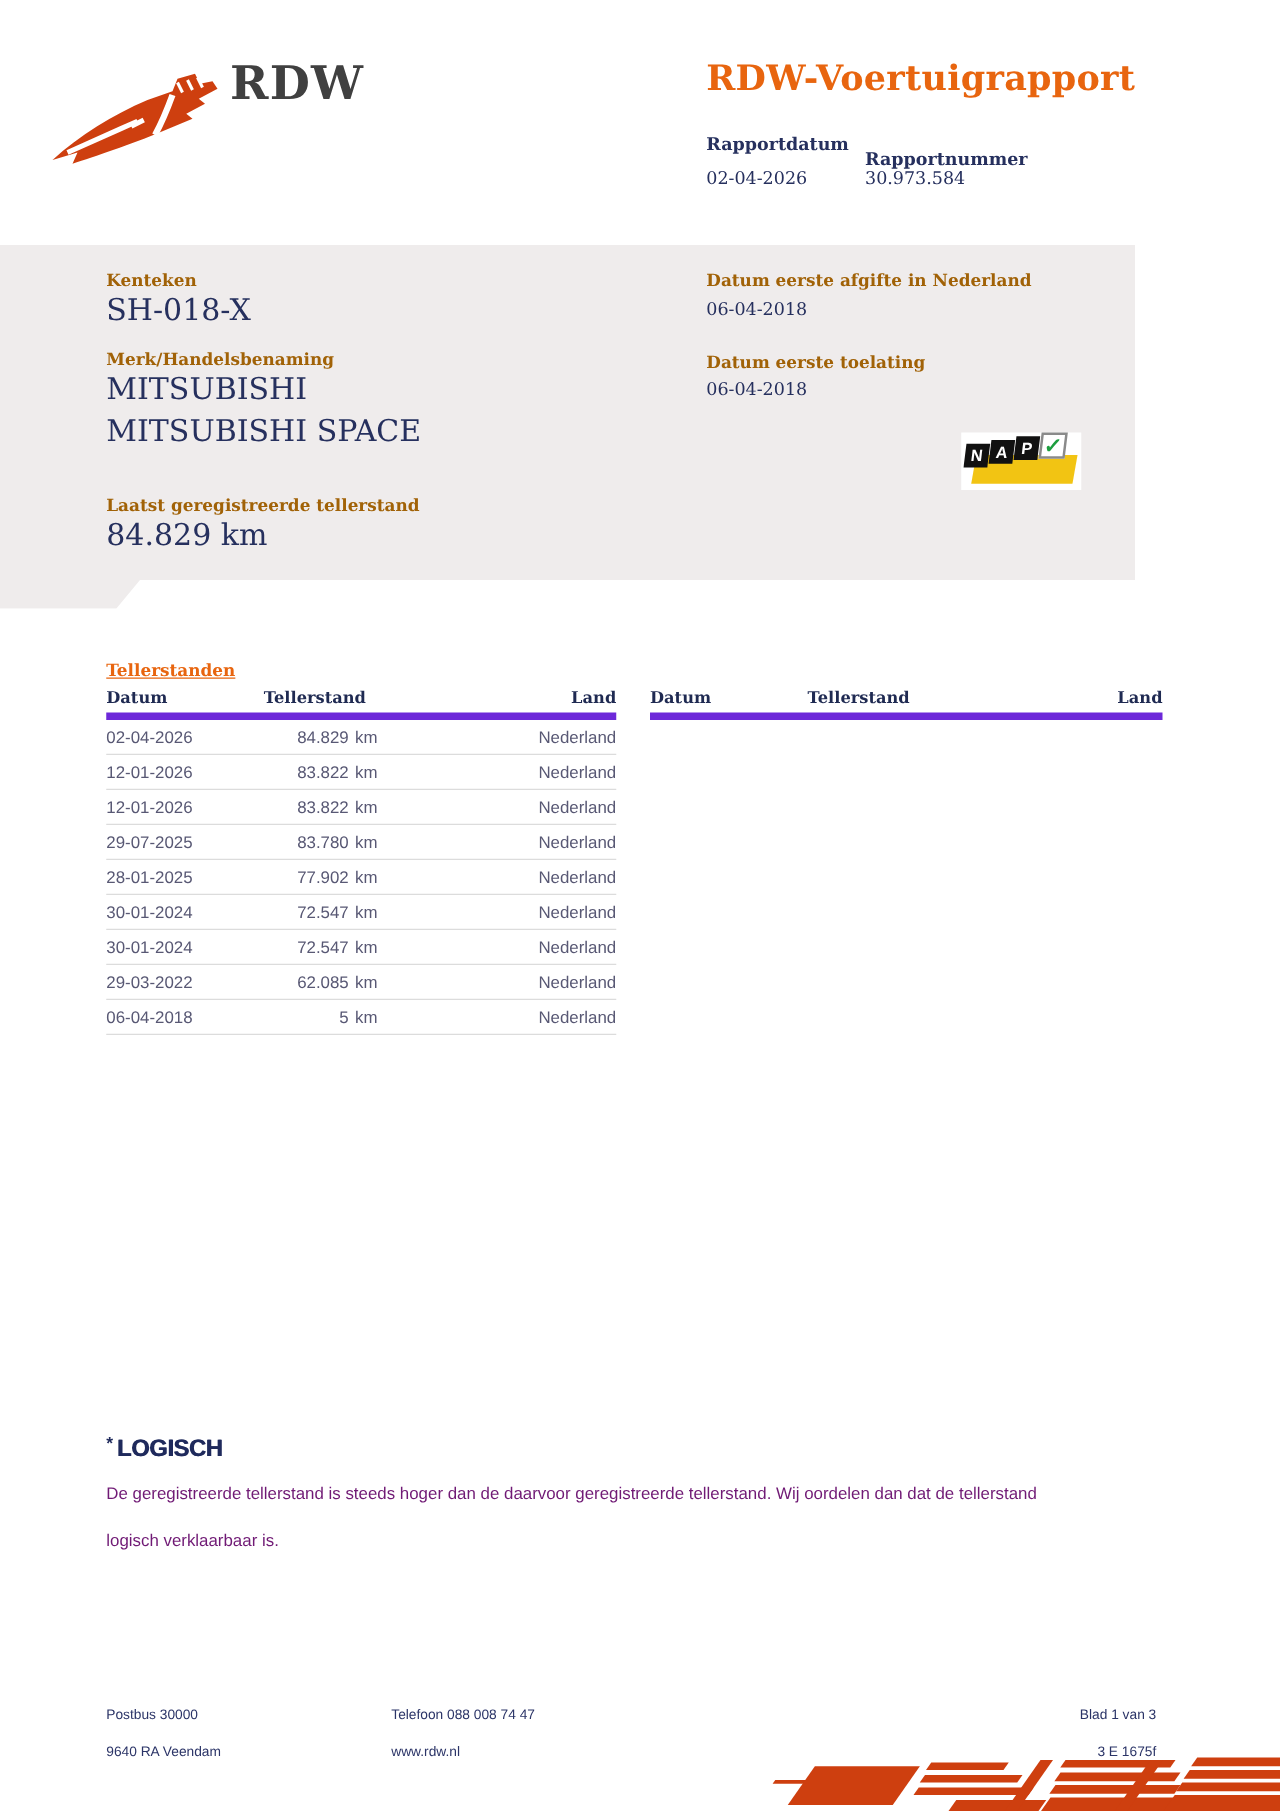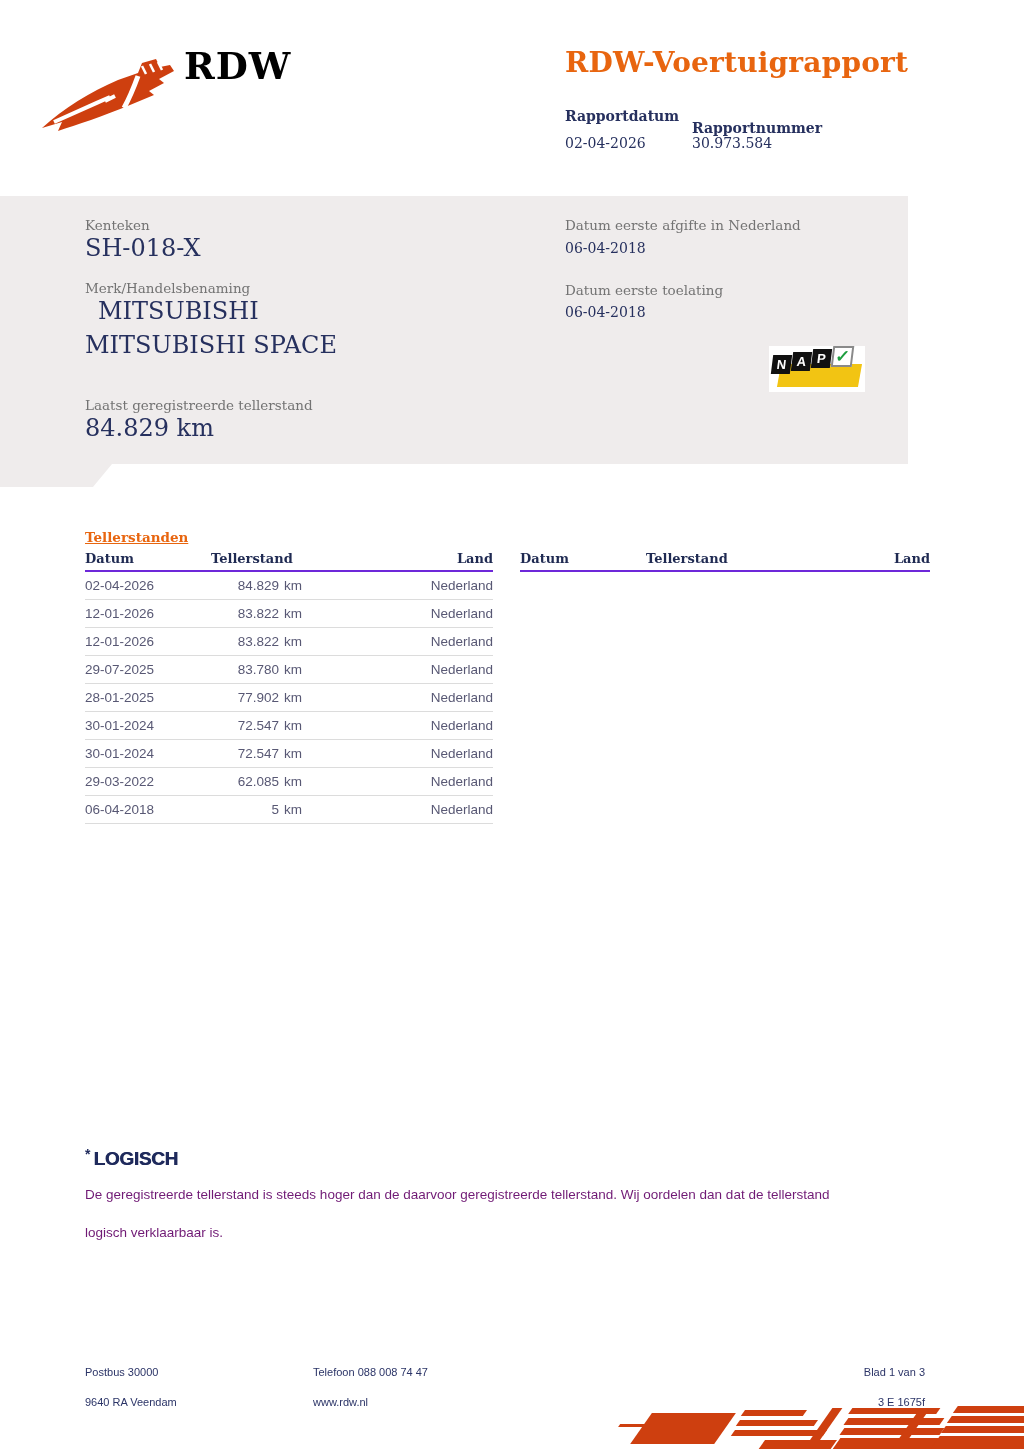--- a/index.html
+++ b/index.html
@@ -10,21 +10,21 @@
     font-family:"Liberation Sans", sans-serif;
     color:#26305E;
   }
   .abs { position:absolute; }
 
   
   .logo-swoosh { left:38px; top:50px; width:142px; height:84px; }
   .logo-text {
     left:184px; top:44px;
     font-family:"DejaVu Serif", serif; font-weight:bold;
-    font-size:37px; color:#000000; letter-spacing:1px;
+    font-size:37px; color:#404040; letter-spacing:1px;
   }
   .doc-title {
     left:565px; top:46px;
     font-family:"DejaVu Serif", serif; font-weight:bold;
     font-size:28px; color:#E8650F; letter-spacing:0.2px;
   }
   .meta-label {
     font-family:"DejaVu Serif", serif; font-weight:bold;
     font-size:14px; color:#26305E;
   }
@@ -33,22 +33,22 @@
     font-size:14px; color:#26305E;
   }
 
   
   .panel { left:0; top:196px; width:908px; height:268px; background:#EFECEC; }
   .panel-tail {
     left:0; top:464px; width:112px; height:23px; background:#EFECEC;
     clip-path:polygon(0 0, 100% 0, 83% 100%, 0 100%);
   }
   .field-label {
-    font-family:"DejaVu Serif", serif; font-weight:normal;
-    font-size:13.5px; color:#737373;
+    font-family:"DejaVu Serif", serif; font-weight:bold;
+    font-size:13.5px; color:#a16207;
   }
   .value-lg {
     font-family:"DejaVu Serif", serif;
     font-size:24px; color:#26305E;
   }
   .value-sm {
     font-family:"DejaVu Serif", serif;
     font-size:14px; color:#26305E;
   }
   .oordeel {
@@ -78,21 +78,21 @@
   }
 
   
   .section-title {
     font-family:"DejaVu Serif", serif; font-weight:bold;
     font-size:13.5px; color:#E8650F;text-decoration:underline;
   }
   .tbl { width:408px; }
   .tbl-head {
     display:flex; align-items:flex-end;
-    border-bottom:2px solid #6d28d9; padding-bottom:4px;
+    border-bottom:6px solid #6d28d9; padding-bottom:4px;
     font-family:"DejaVu Serif", serif; font-weight:bold;
     font-size:13px; color:#1F2A52;
   }
   .tbl-row {
     display:flex; align-items:center; height:28px;
     border-bottom:1px solid #DCDCDC;
     font-size:13.5px; color:#585874;
   }
   .c-datum  { flex:0 0 126px; }
   .c-teller { flex:1 1 auto; text-align:left; }
@@ -141,21 +141,21 @@
   <div class="abs doc-title">RDW-Voertuigrapport</div>
   <div class="abs meta-label" style="left:565px; top:108px;">Rapportdatum</div>
   <div class="abs meta-label" style="left:692px; top:120px;">Rapportnummer</div>
   <div class="abs meta-value" style="left:565px; top:135px;">02-04-2026</div>
   <div class="abs meta-value" style="left:692px; top:135px;">30.973.584</div>
 
   <div class="abs panel">
     <div class="abs field-label" style="left:85px; top:21px;">Kenteken</div>
     <div class="abs value-lg" style="left:85px; top:38px;">SH-018-X</div>
     <div class="abs field-label" style="left:85px; top:84px;">Merk/Handelsbenaming</div>
-    <div class="abs value-lg" style="left:98px; top:101px;">MITSUBISHI</div>
+    <div class="abs value-lg" style="left:85px; top:101px;">MITSUBISHI</div>
     <div class="abs value-lg" style="left:85px; top:135px;">MITSUBISHI SPACE</div>
     <div class="abs field-label" style="left:85px; top:201px;">Laatst geregistreerde tellerstand</div>
     <div class="abs value-lg" style="left:85px; top:218px;">84.829 km</div>
 
     <div class="abs field-label" style="left:565px; top:21px;">Datum eerste afgifte in Nederland</div>
     <div class="abs value-sm" style="left:565px; top:44px;">06-04-2018</div>
     <div class="abs field-label" style="left:565px; top:86px;">Datum eerste toelating</div>
     <div class="abs value-sm" style="left:565px; top:108px;">06-04-2018</div>
 
 

